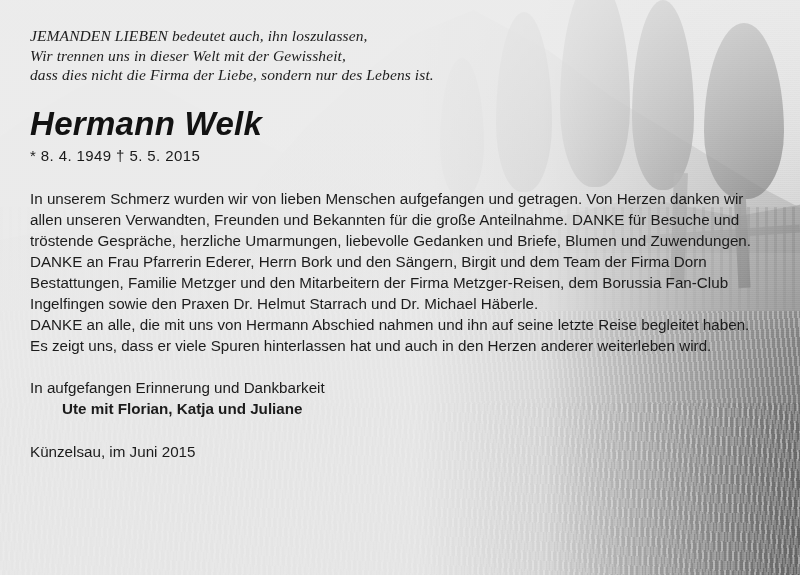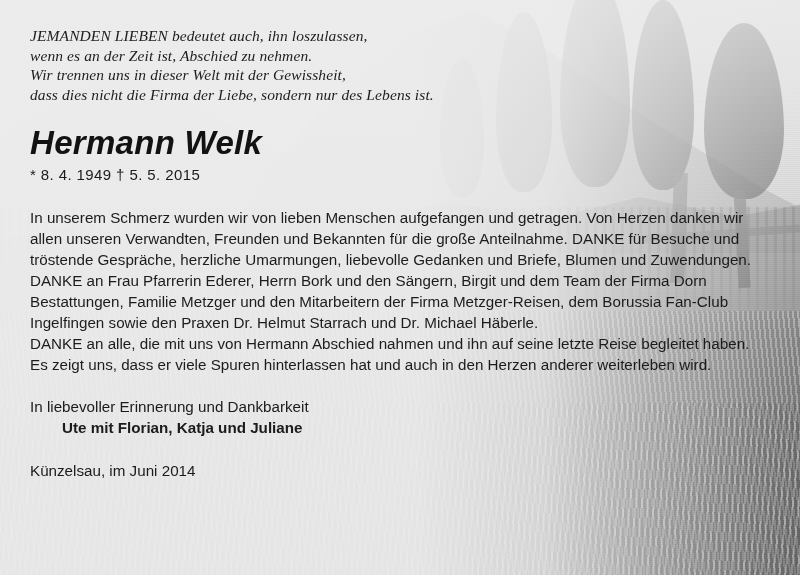--- a/index.html
+++ b/index.html
@@ -232,34 +232,33 @@
     <div class="grain"></div>
   </div>
 
   <div class="wash"></div>
   <div class="wash-top"></div>
 
   <div class="content">
 
     <div class="motto">
       <div><span class="lead">JEMANDEN LIEBEN</span><span> bedeutet auch, ihn loszulassen,</span></div>
-      <div>wenn es an der Zeit ist, Abschied zu nehmen.</div>
       <div>Wir trennen uns in dieser Welt mit der Gewissheit,</div>
       <div>dass dies nicht die Firma der Liebe, sondern nur des Lebens ist.</div>
     </div>
 
     <div class="name">Hermann Welk</div>
     <div class="dates">* 8. 4. 1949    † 5. 5. 2015</div>
 
     <div class="body">
       <p>In unserem Schmerz wurden wir von lieben Menschen aufgefangen und getragen. Von Herzen danken wir allen unseren Verwandten, Freunden und Bekannten für die große Anteilnahme. DANKE für Besuche und tröstende Gespräche, herzliche Umarmungen, liebevolle Gedanken und Briefe, Blumen und Zuwendungen.</p>
       <p>DANKE an Frau Pfarrerin Ederer, Herrn Bork und den Sängern, Birgit und dem Team der Firma Dorn Bestattungen, Familie Metzger und den Mitarbeitern der Firma Metzger-Reisen, dem Borussia Fan-Club Ingelfingen sowie den Praxen Dr. Helmut Starrach und Dr. Michael Häberle.</p>
       <p>DANKE an alle, die mit uns von Hermann Abschied nahmen und ihn auf seine letzte Reise begleitet haben. Es zeigt uns, dass er viele Spuren hinterlassen hat und auch in den Herzen anderer weiterleben wird.</p>
     </div>
 
     <div class="closing">
-      <div>In liebevoller Erinnerung und Dankbarkeit</div>
+      <div>In aufgefangen Erinnerung und Dankbarkeit</div>
       <div class="signers">Ute mit Florian, Katja und Juliane</div>
     </div>
 
-    <div class="place">Künzelsau, im Juni 2014</div>
+    <div class="place">Künzelsau, im Juni 2015</div>
   </div>
 </div>
 
 </body></html>

